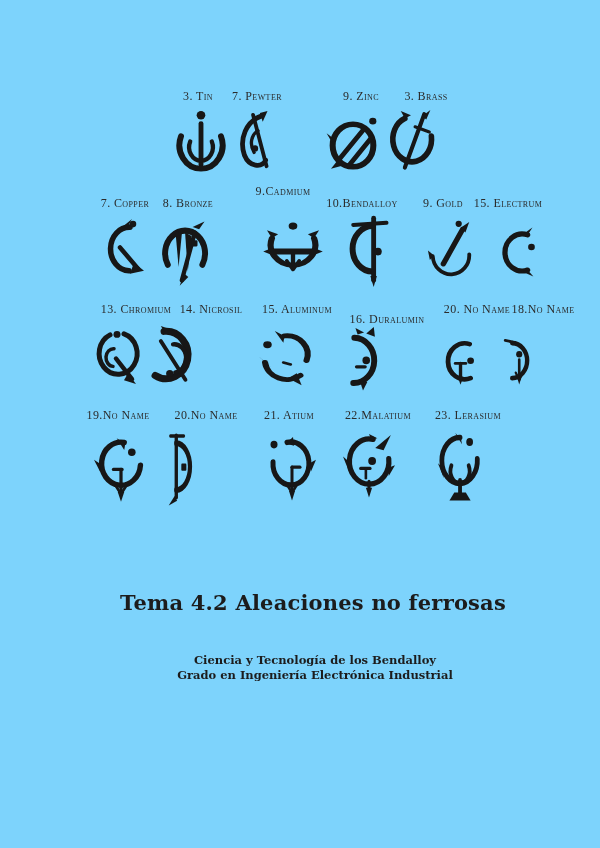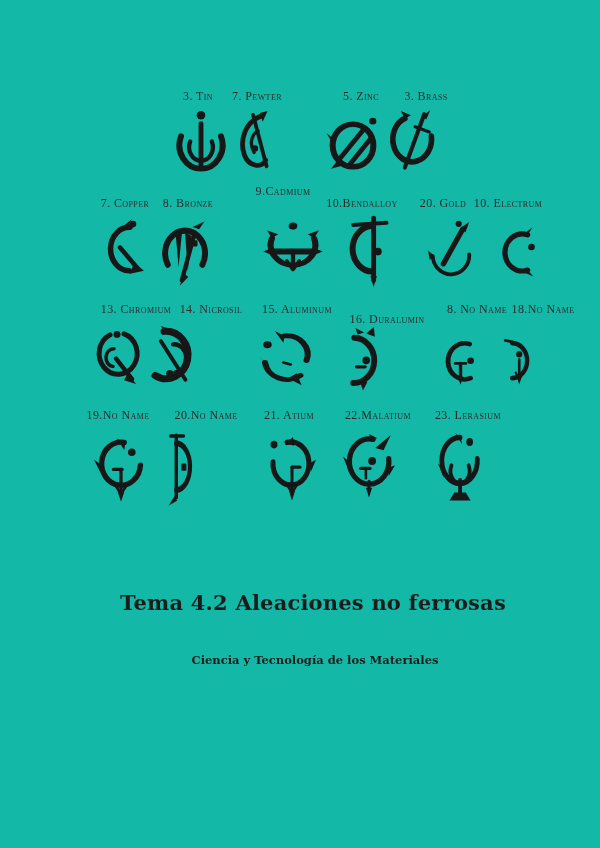--- a/index.html
+++ b/index.html
@@ -1,16 +1,16 @@
 <!DOCTYPE html>
 <html><head>
 <meta charset="utf-8">
 <style>
   html,body{margin:0;padding:0;background:#ffffff;}
-  .page{position:relative;width:600px;height:848px;background:#14b8a6;overflow:hidden;
+  .page{position:relative;width:600px;height:848px;background:#7dd3fc;overflow:hidden;
         font-family:"Liberation Serif",serif;}
   .lbl{position:absolute;transform:translateX(-50%);
        font-family:"Liberation Serif",serif;font-variant:small-caps;
        font-size:12px;letter-spacing:.4px;color:#2b2b2b;white-space:nowrap;}
   .sym{position:absolute;transform:translateX(-50%);}
   .s{stroke:#171717;fill:none;stroke-linecap:round;stroke-linejoin:round;}
   .f{fill:#171717;stroke:none;}
   .title{position:absolute;left:313px;top:576px;transform:translateX(-50%);
          font-family:"DejaVu Serif","Liberation Serif",serif;font-weight:bold;
          font-size:21px;color:#1c1c1c;white-space:nowrap;letter-spacing:.2px;}
@@ -18,21 +18,21 @@
             text-align:center;font-family:"DejaVu Serif","Liberation Serif",serif;
             font-weight:bold;font-size:11.5px;line-height:14.5px;color:#1c1c1c;white-space:nowrap;}
 </style>
 </head>
 <body>
 
 <div class="page">
 
   <span class="lbl" style="left:198px;top:89px">3. Tin</span>
   <span class="lbl" style="left:257px;top:89px">7. Pewter</span>
-  <span class="lbl" style="left:361px;top:89px">5. Zinc</span>
+  <span class="lbl" style="left:361px;top:89px">9. Zinc</span>
   <span class="lbl" style="left:426px;top:89px">3. Brass</span>
 
   <svg class="sym" style="left:201px;top:110px" width="54" height="68" viewBox="0 0 100 130" preserveAspectRatio="none">
     <circle class="f" cx="50" cy="10" r="8"></circle>
     <path class="s" stroke-width="9" d="M50 26 L50 104"></path>
     <path class="s" stroke-width="11" d="M13 50 A40 45 0 1 0 87 50"></path>
     <path class="s" stroke-width="8" d="M30 60 A22 26 0 1 0 70 60"></path>
   </svg>
 
   <svg class="sym" style="left:256px;top:111px" width="48" height="64" viewBox="0 0 100 130" preserveAspectRatio="none">
@@ -57,22 +57,22 @@
     <polygon class="f" points="36,18 28,4 48,12"></polygon>
     <path class="s" stroke-width="8" d="M74 10 L36 112"></path>
     <polygon class="f" points="70,14 86,2 78,20"></polygon>
     <path class="s" stroke-width="6" d="M56 34 L84 44"></path>
   </svg>
 
   <span class="lbl" style="left:125px;top:196px">7. Copper</span>
   <span class="lbl" style="left:188px;top:196px">8. Bronze</span>
   <span class="lbl" style="left:283px;top:184px">9.Cadmium</span>
   <span class="lbl" style="left:362px;top:196px">10.Bendalloy</span>
-  <span class="lbl" style="left:443px;top:196px">20. Gold</span>
-  <span class="lbl" style="left:508px;top:196px">10. Electrum</span>
+  <span class="lbl" style="left:443px;top:196px">9. Gold</span>
+  <span class="lbl" style="left:508px;top:196px">15. Electrum</span>
 
   <svg class="sym" style="left:122px;top:218px" width="50" height="66" viewBox="0 0 100 130" preserveAspectRatio="none">
     <path class="s" stroke-width="11" d="M66 18 A37 42 0 1 0 64 104"></path>
     <polygon class="f" points="60,20 70,2 50,18"></polygon>
     <circle class="f" cx="72" cy="12" r="6.5"></circle>
     <path class="s" stroke-width="9" d="M46 58 L82 100"></path>
     <polygon class="f" points="74,88 94,104 66,110"></polygon>
   </svg>
 
   <svg class="sym" style="left:184px;top:216px" width="54" height="72" viewBox="0 0 100 130" preserveAspectRatio="none">
@@ -115,21 +115,21 @@
     <path class="s" stroke-width="11" d="M68 28 A36 40 0 1 0 68 104"></path>
     <polygon class="f" points="68,28 78,12 56,28"></polygon>
     <polygon class="f" points="68,104 80,118 54,106"></polygon>
     <circle class="f" cx="76" cy="54" r="7"></circle>
   </svg>
 
   <span class="lbl" style="left:136px;top:302px">13. Chromium</span>
   <span class="lbl" style="left:211px;top:302px">14. Nicrosil</span>
   <span class="lbl" style="left:297px;top:302px">15. Aluminum</span>
   <span class="lbl" style="left:387px;top:312px">16. Duralumin</span>
-  <span class="lbl" style="left:477px;top:302px">8. No Name</span>
+  <span class="lbl" style="left:477px;top:302px">20. No Name</span>
   <span class="lbl" style="left:543px;top:302px">18.No Name</span>
 
   <svg class="sym" style="left:117px;top:328px" width="50" height="64" viewBox="0 0 100 130" preserveAspectRatio="none">
     <path class="s" stroke-width="10" d="M64 12 A38 42 0 1 1 36 14"></path>
     <circle class="f" cx="50" cy="13" r="7"></circle>
     <path class="s" stroke-width="7" d="M44 42 A15 18 0 0 0 42 78"></path>
     <path class="s" stroke-width="9" d="M48 62 L80 104"></path>
     <polygon class="f" points="72,92 88,114 64,106"></polygon>
   </svg>
 
@@ -232,16 +232,17 @@
     <circle class="f" cx="68" cy="16" r="7"></circle>
     <path class="s" stroke-width="8" d="M30 58 A20 22 0 1 0 66 58"></path>
     <polygon class="f" points="12,62 2,54 14,80"></polygon>
     <path class="s" stroke-width="8" d="M48 84 L48 108"></path>
     <polygon class="f" points="36,106 60,106 70,120 26,120"></polygon>
   </svg>
 
   <h1 class="title">Tema 4.2 Aleaciones no ferrosas</h1>
 
   <div class="subtitle">
-    <div>Ciencia y Tecnología de los Materiales</div>
+    <div>Ciencia y Tecnología de los Bendalloy</div>
+    <div>Grado en Ingeniería Electrónica Industrial</div>
   </div>
 
 </div>
 
 </body></html>

